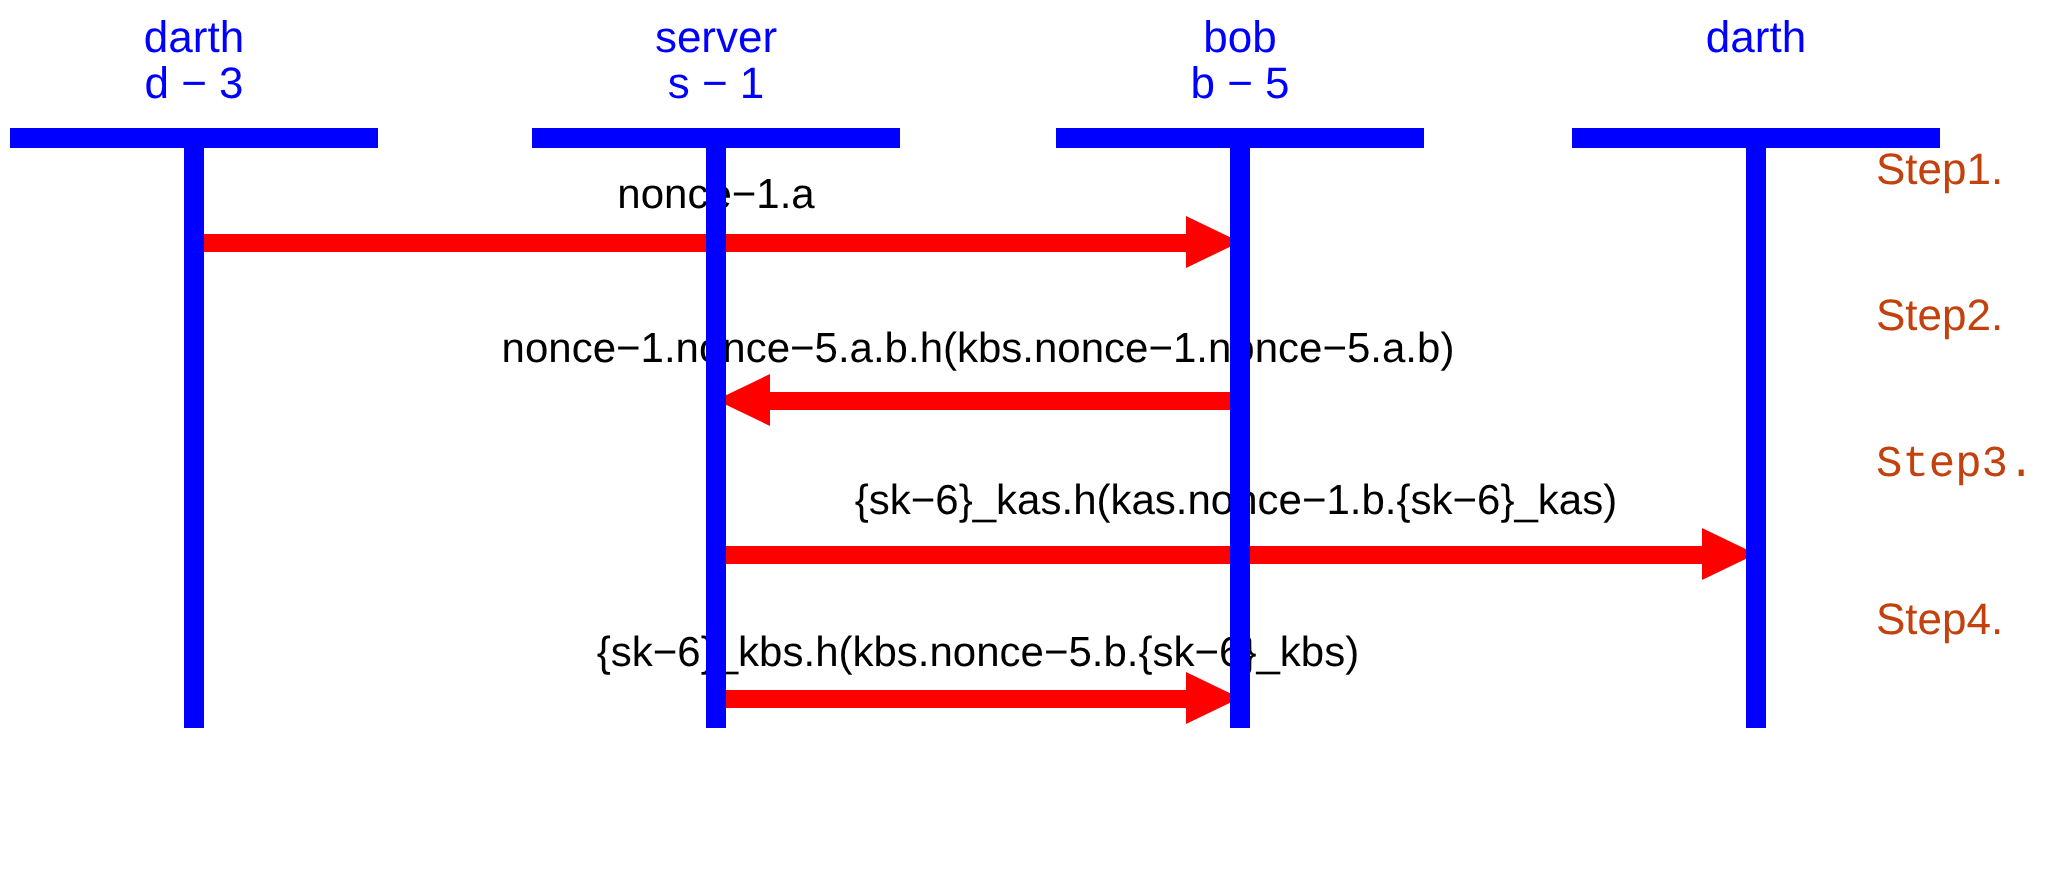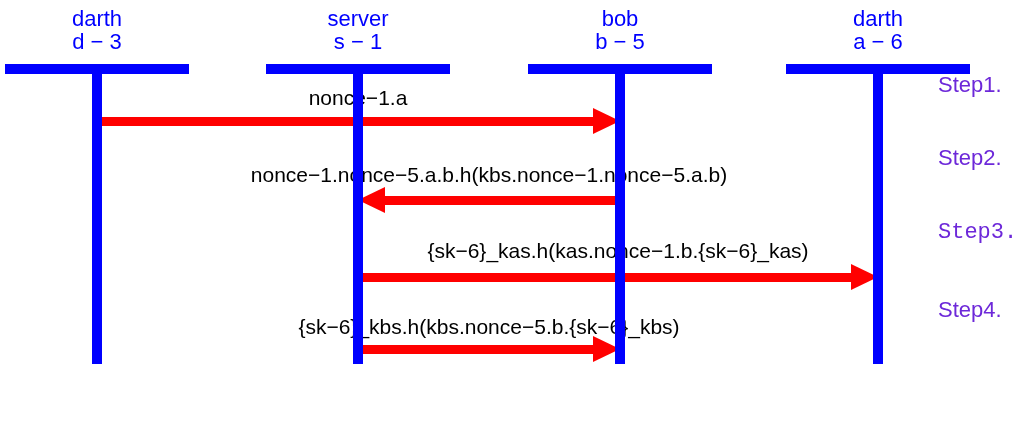--- a/index.html
+++ b/index.html
@@ -70,21 +70,21 @@
     border-style: solid;
     z-index: 1;
   }
   .head-right { border-width: 13px 0 13px 27px; border-color: transparent transparent transparent #ff0000; }
   .head-left  { border-width: 13px 27px 13px 0; border-color: transparent #ff0000 transparent transparent; }
 
   
   .step-label {
     position: absolute;
     left: 938px;
-    color: #6d28d9;
+    color: #c2410c;
     font-size: 22px;
     line-height: 24px;
     white-space: nowrap;
     z-index: 3;
   }
 </style>
 </head>
 <body>
 
 <div class="diagram">
@@ -96,21 +96,20 @@
   <div class="actor-label at-server">
     <div>server</div>
     <div>s − 1</div>
   </div>
   <div class="actor-label at-bob">
     <div>bob</div>
     <div>b − 5</div>
   </div>
   <div class="actor-label at-alice">
     <div>darth</div>
-    <div>a − 6</div>
   </div>
 
   <div class="actor-bar at-darth"></div>
   <div class="actor-bar at-server"></div>
   <div class="actor-bar at-bob"></div>
   <div class="actor-bar at-alice"></div>
 
   <div class="lifeline at-darth"></div>
   <div class="lifeline at-server"></div>
   <div class="lifeline at-bob"></div>

